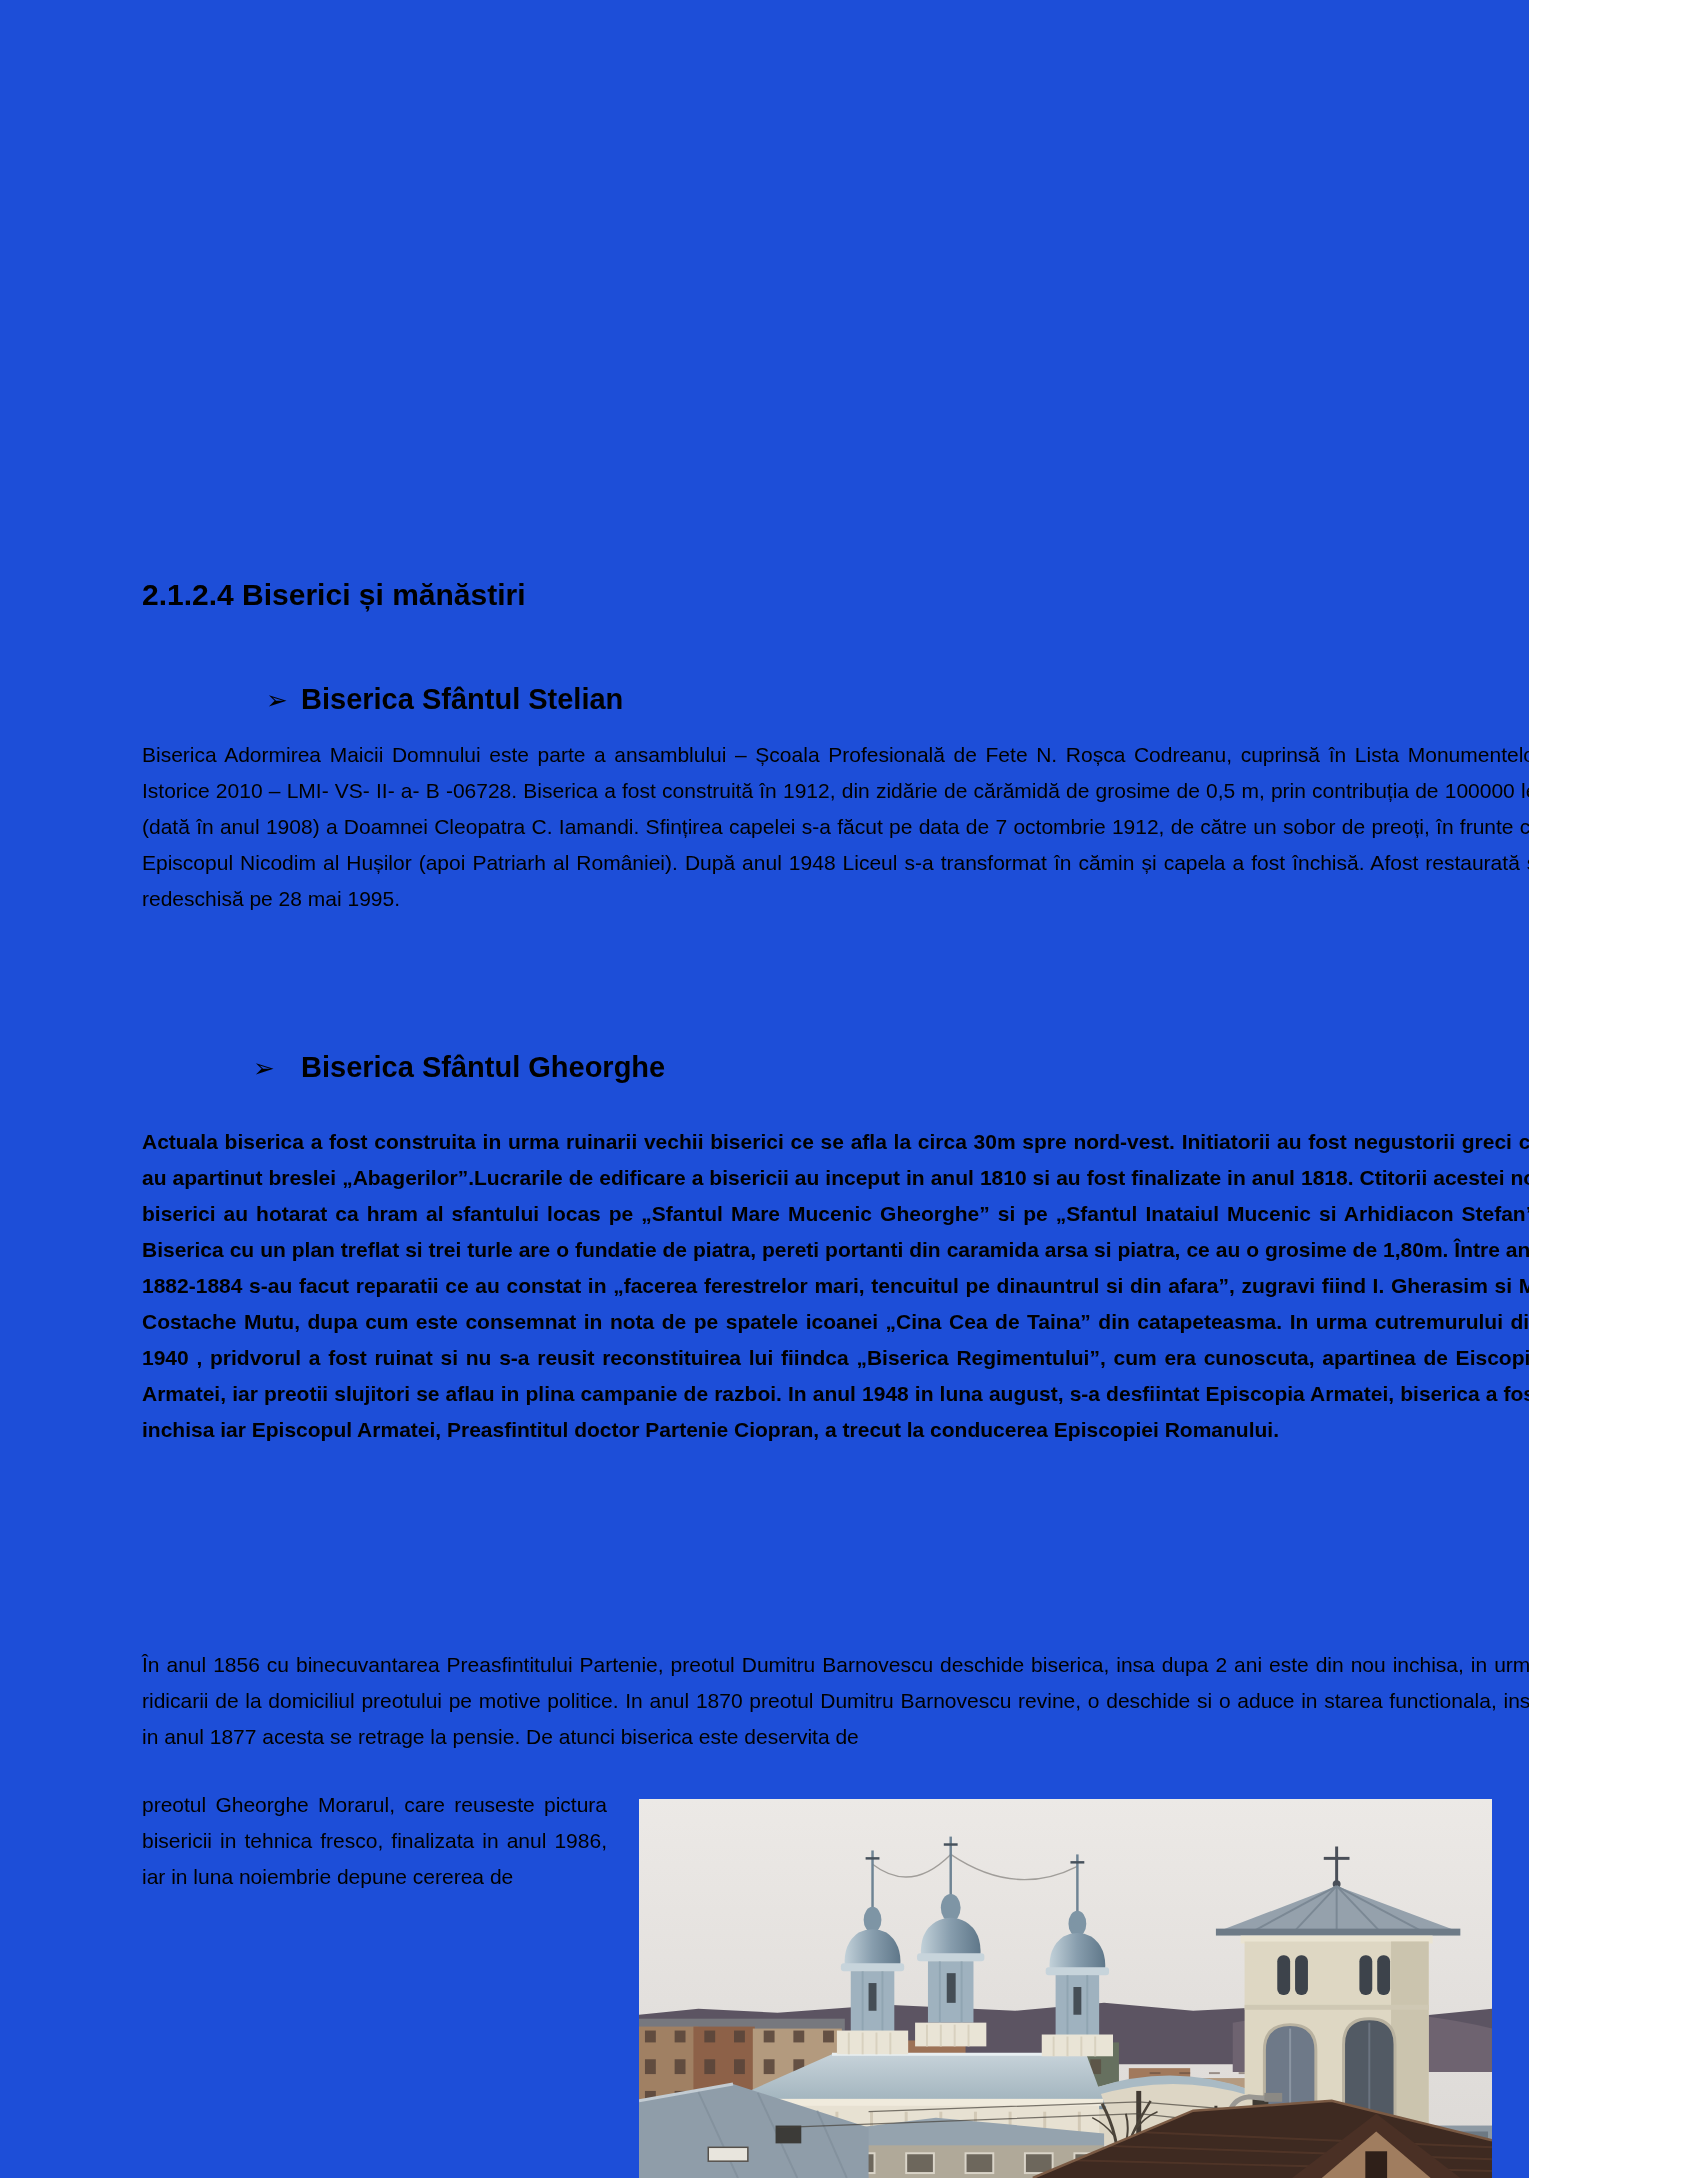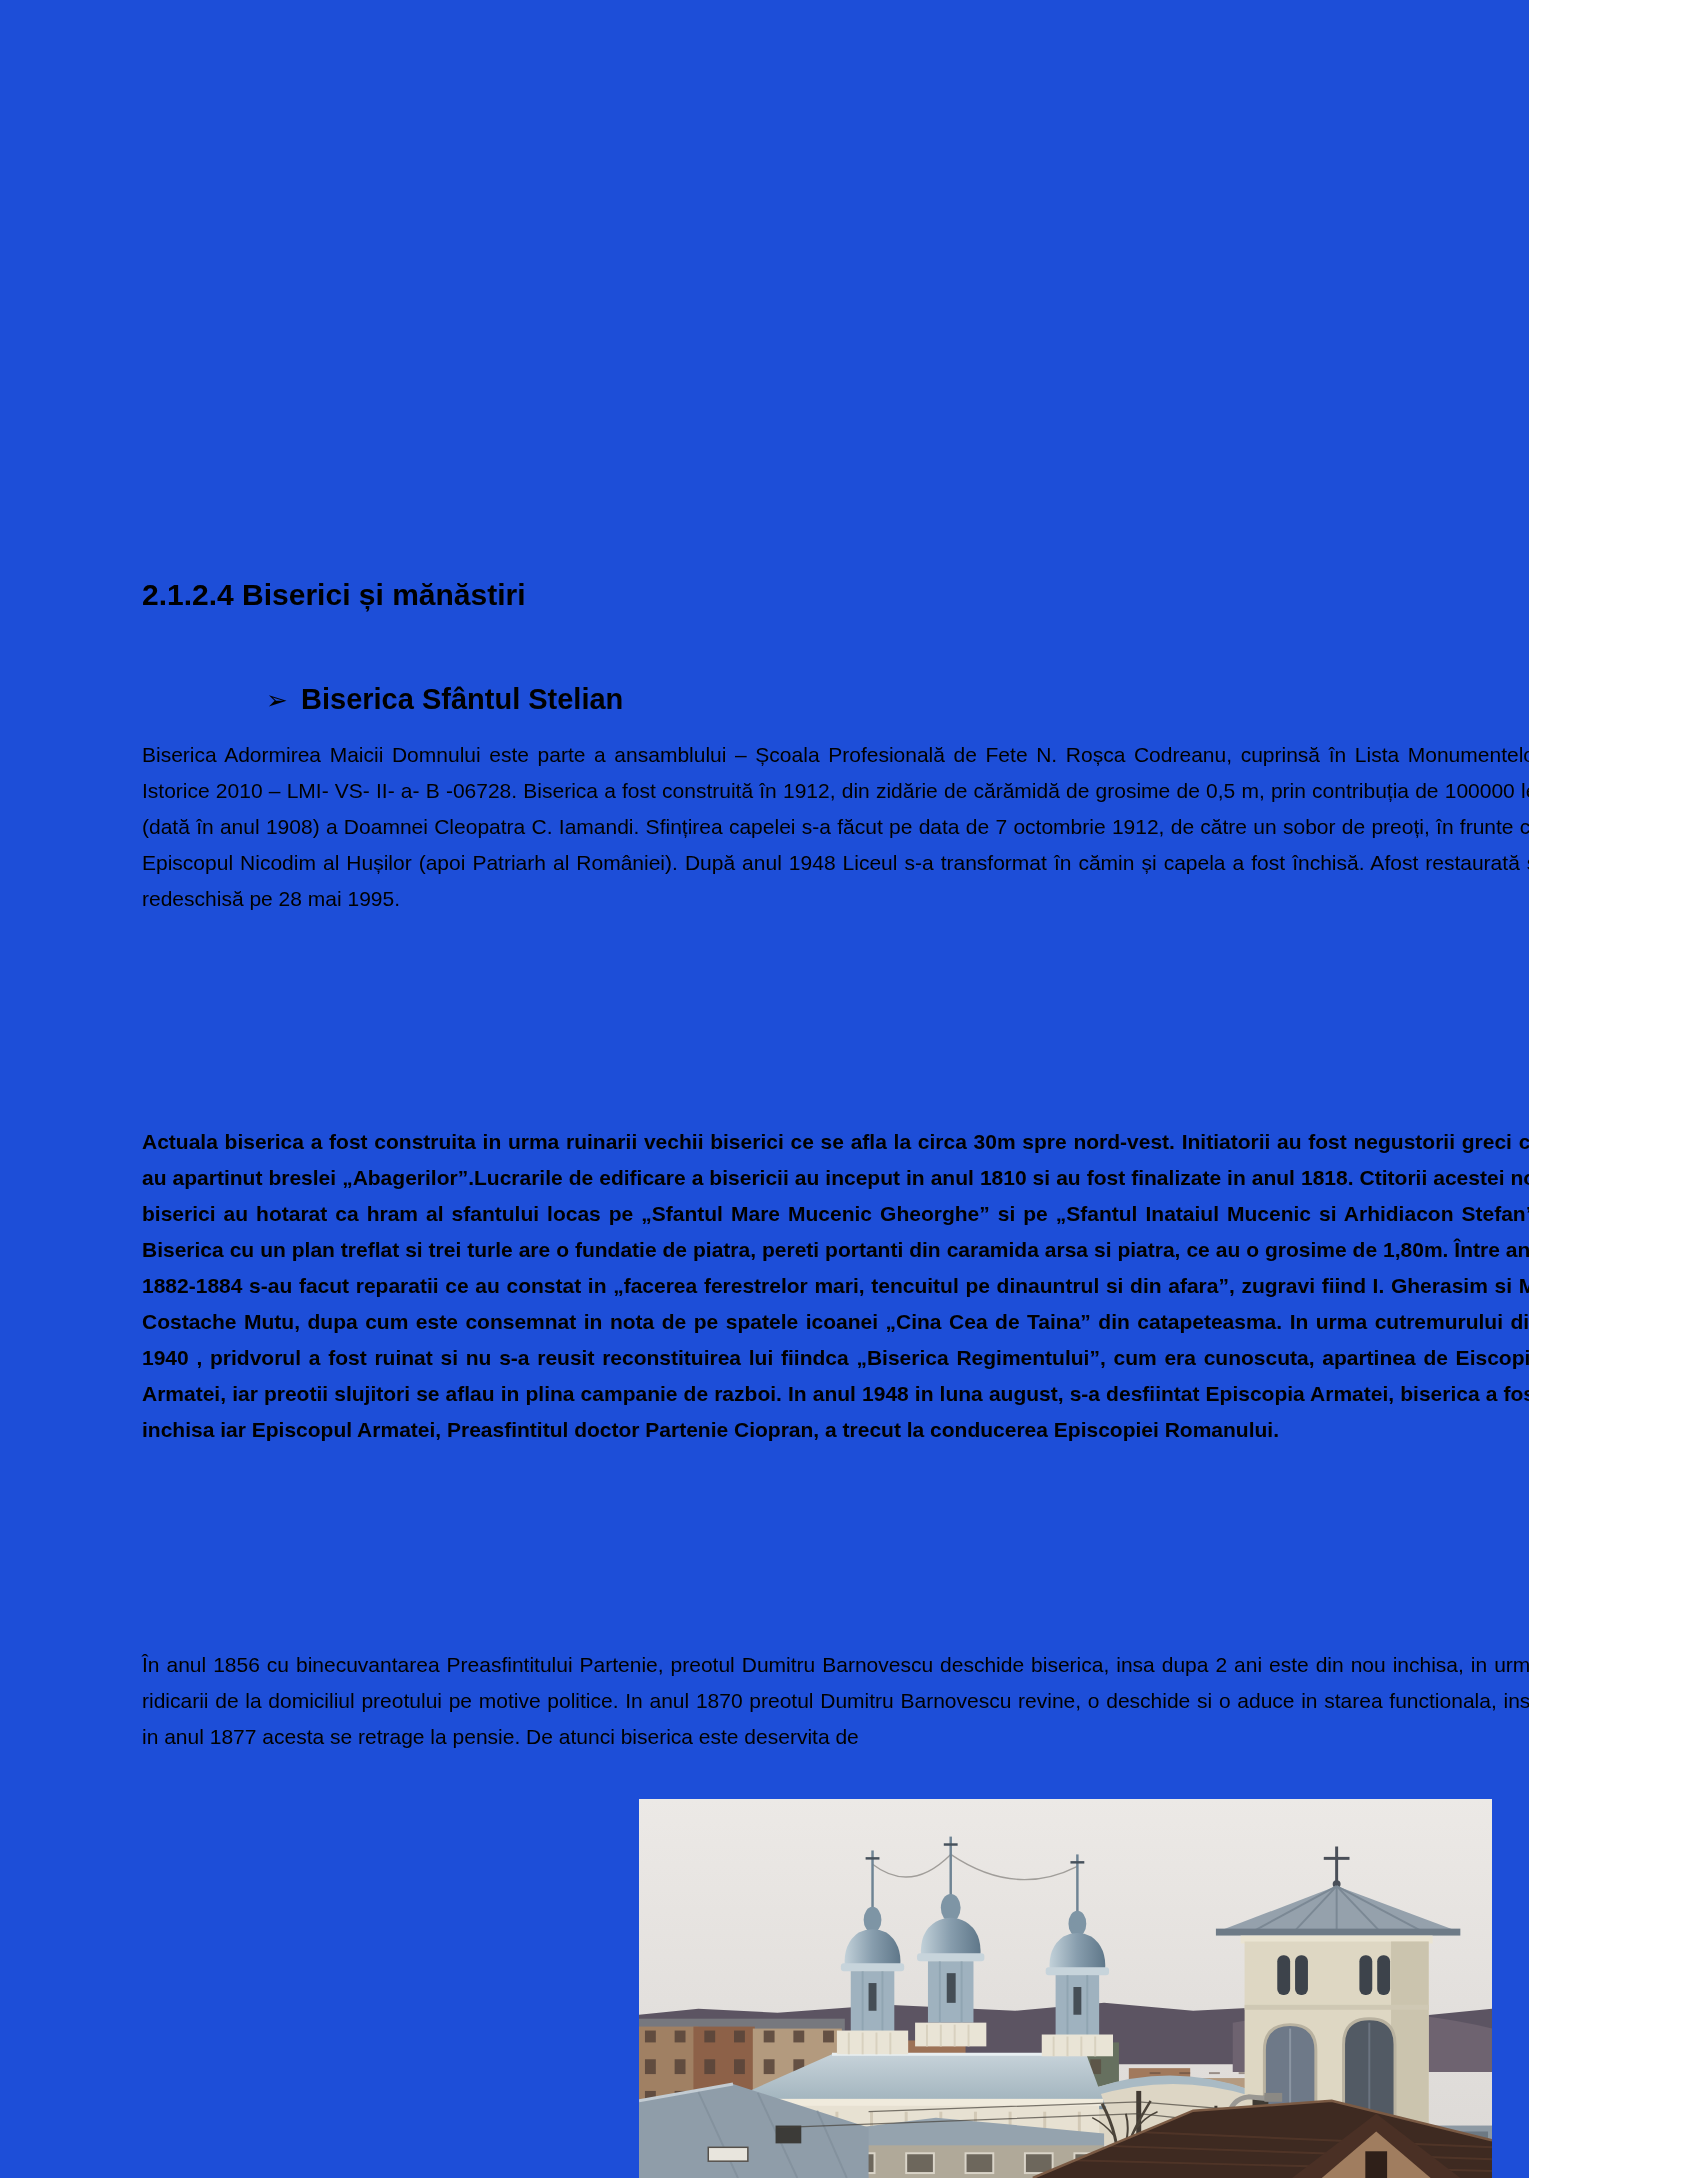--- a/index.html
+++ b/index.html
@@ -43,25 +43,29 @@
 <div class="page">
 
   <h1 class="heading">2.1.2.4 Biserici și mănăstiri</h1>
 
   <div class="bullet-item b1">
     <span class="arrow">➢</span><span class="bullet-title">Biserica Sfântul Stelian</span>
   </div>
 
   <p class="para p1">Biserica Adormirea Maicii Domnului este parte a ansamblului – Școala Profesională de Fete N. Roșca Codreanu, cuprinsă în Lista Monumentelor Istorice 2010 – LMI- VS- II- a- B -06728. Biserica a fost construită în 1912, din zidărie de cărămidă de grosime de 0,5 m, prin contribuția de 100000 lei (dată în anul 1908) a Doamnei Cleopatra C. Iamandi. Sfințirea capelei s-a făcut pe data de 7 octombrie 1912, de către un sobor de preoți, în frunte cu Episcopul Nicodim al Hușilor (apoi Patriarh al României). După anul 1948 Liceul s-a transformat în cămin și capela a fost închisă. Afost restaurată și redeschisă pe 28 mai 1995.</p>
 
+  <div class="bullet-item b2">
+    <span class="arrow">➢</span><span class="bullet-title">Biserica Sfântul Gheorghe</span>
+  </div>
 
   <p class="para p2">Actuala biserica a fost construita in urma ruinarii vechii biserici ce se afla la circa 30m spre nord-vest. Initiatorii au fost negustorii greci ce au apartinut breslei „Abagerilor”.Lucrarile de edificare a bisericii au inceput in anul 1810 si au fost finalizate in anul 1818. Ctitorii acestei noi biserici au hotarat ca hram al sfantului locas pe „Sfantul Mare Mucenic Gheorghe” si pe „Sfantul Inataiul Mucenic si Arhidiacon Stefan”. Biserica cu un plan treflat si trei turle are o fundatie de piatra, pereti portanti din caramida arsa si piatra, ce au o grosime de 1,80m. Între anii 1882-1884 s-au facut reparatii ce au constat in „facerea ferestrelor mari, tencuitul pe dinauntrul si din afara”, zugravi fiind I. Gherasim si M. Costache Mutu, dupa cum este consemnat in nota de pe spatele icoanei „Cina Cea de Taina” din catapeteasma. In urma cutremurului din 1940 , pridvorul a fost ruinat si nu s-a reusit reconstituirea lui fiindca „Biserica Regimentului”, cum era cunoscuta, apartinea de Eiscopia Armatei, iar preotii slujitori se aflau in plina campanie de razboi. In anul 1948 in luna august, s-a desfiintat Episcopia Armatei, biserica a fost inchisa iar Episcopul Armatei, Preasfintitul doctor Partenie Ciopran, a trecut la conducerea Episcopiei Romanului.</p>
 
   <p class="para p3a">În anul 1856 cu binecuvantarea Preasfintitului Partenie, preotul Dumitru Barnovescu deschide biserica, insa dupa 2 ani este din nou inchisa, in urma ridicarii de la domiciliul preotului pe motive politice. In anul 1870 preotul Dumitru Barnovescu revine, o deschide si o aduce in starea functionala, insa in anul 1877 acesta se retrage la pensie. De atunci biserica este deservita de</p>
 
+  <p class="para p3b">preotul Gheorghe Morarul, care reuseste pictura bisericii in tehnica fresco, finalizata in anul 1986, iar in luna noiembrie depune cererea de</p>
 
   <div class="photo">
     <svg viewBox="0 0 862 383" xmlns="http://www.w3.org/2000/svg">
       <defs>
         <linearGradient id="skyGrad" x1="0" y1="0" x2="0" y2="1">
           <stop offset="0" stop-color="#ece9e6"></stop>
             <stop offset="1" stop-color="#dbd8d5"></stop>
         </linearGradient>
         <linearGradient id="domeGrad" x1="0" y1="0" x2="1" y2="0">
           <stop offset="0" stop-color="#c2d1d9"></stop>

